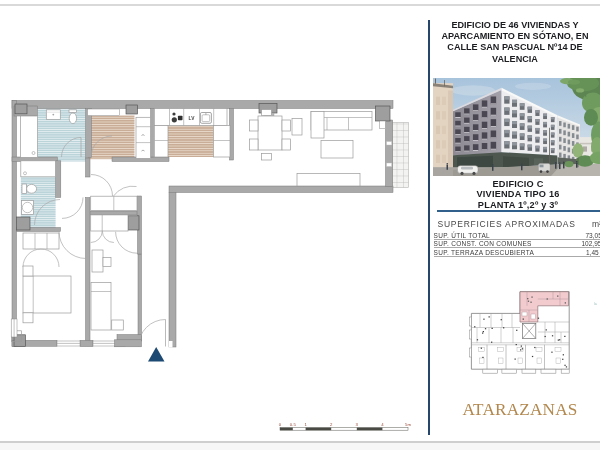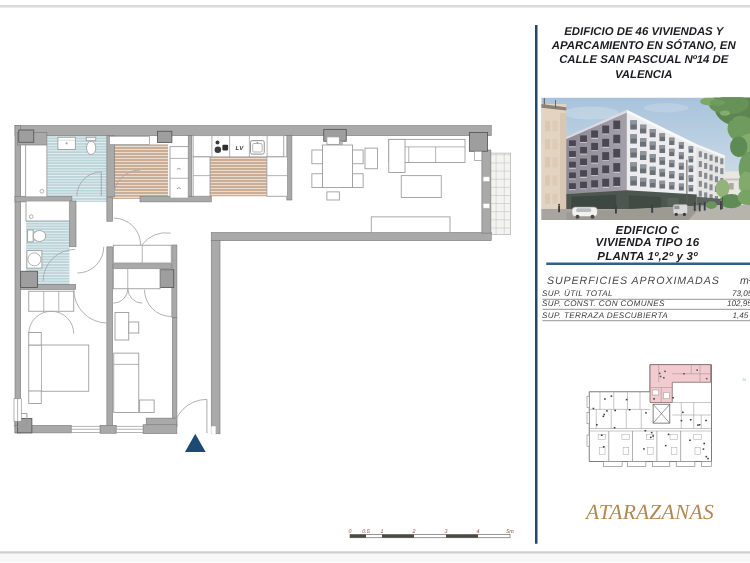--- a/index.html
+++ b/index.html
@@ -1,17 +1,17 @@
 <!DOCTYPE html>
 <html><head>
 <meta charset="utf-8">
 <style>
   html,body{margin:0;padding:0;}
   #page{position:relative;width:600px;height:450px;background:#ffffff;overflow:hidden;
-        font-family:"Liberation Sans",sans-serif;font-style:italic;}
+        font-family:"Liberation Sans",sans-serif;}
   .abs{position:absolute;}
 </style>
 </head>
 <body>
 <div id="page">
 
   <div class="abs" style="left:0;top:4.4px;width:600px;height:1.9px;background:#d9d9d9;"></div>
   <div class="abs" style="left:0;top:440.8px;width:600px;height:1.8px;background:#cfcfcf;"></div>
   <div class="abs" style="left:0;top:442.6px;width:600px;height:7.4px;background:#f7f7f7;"></div>
 

